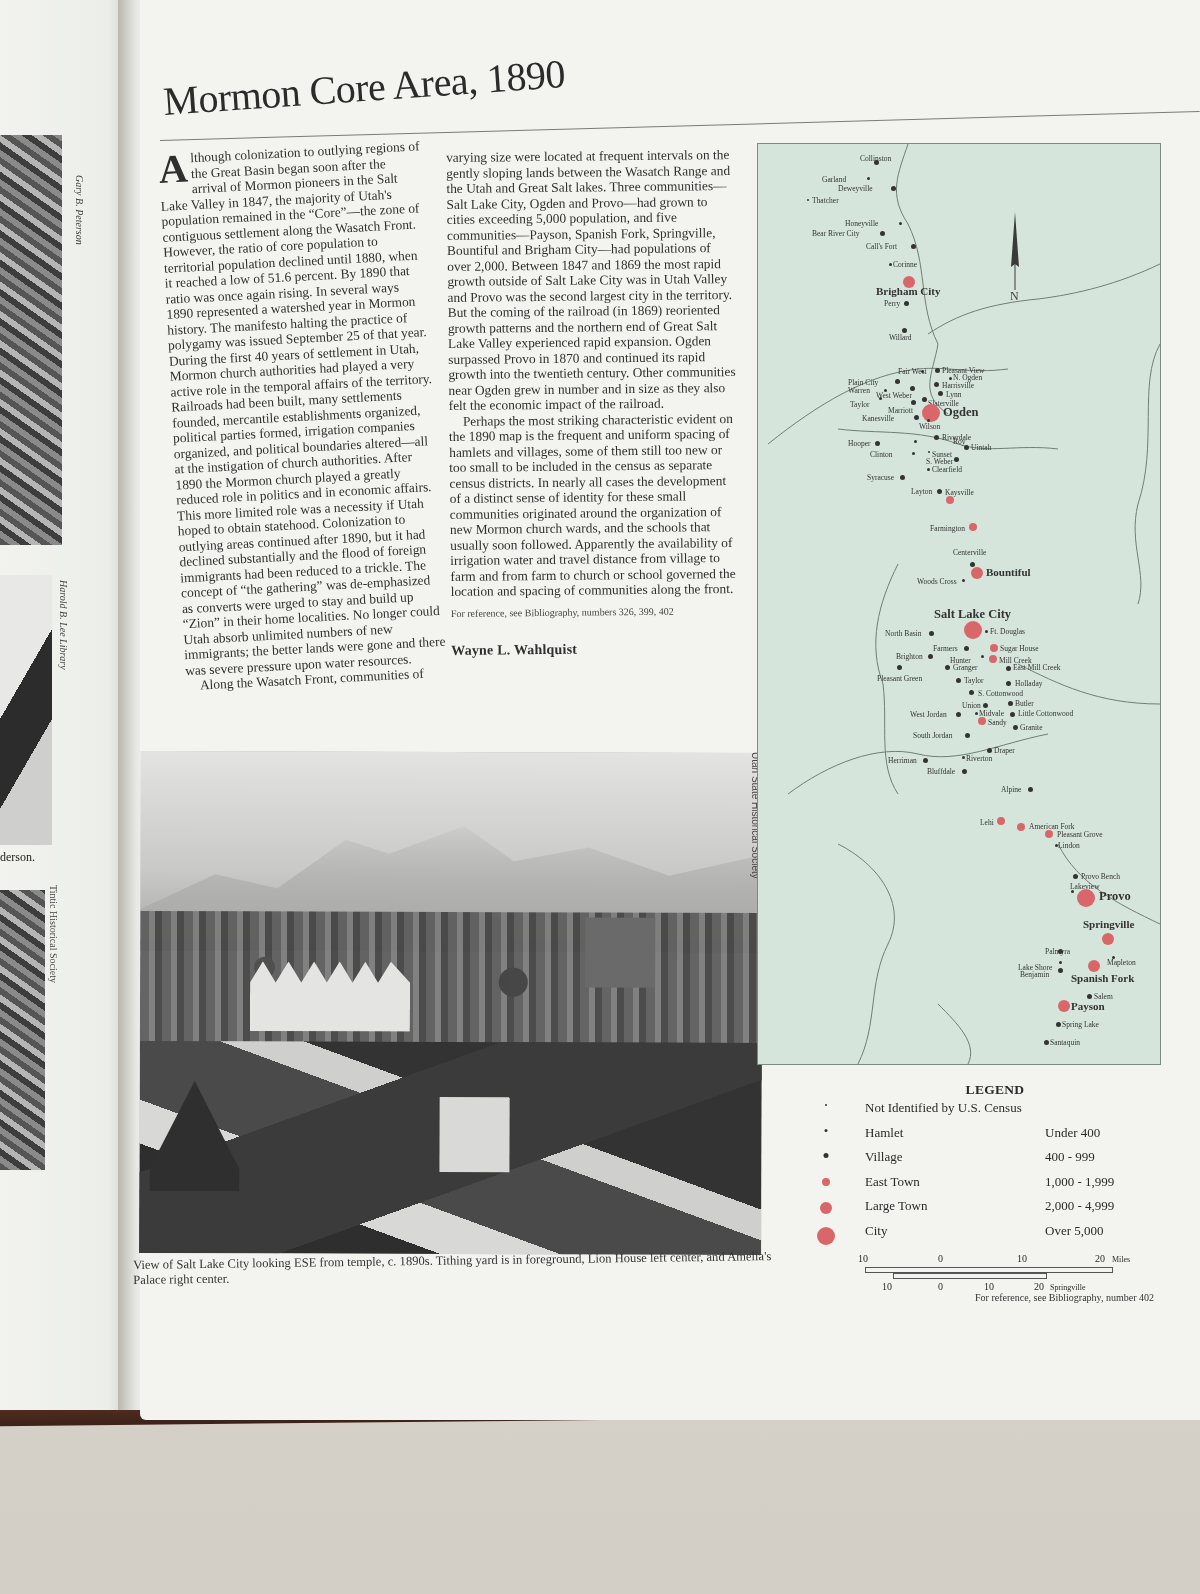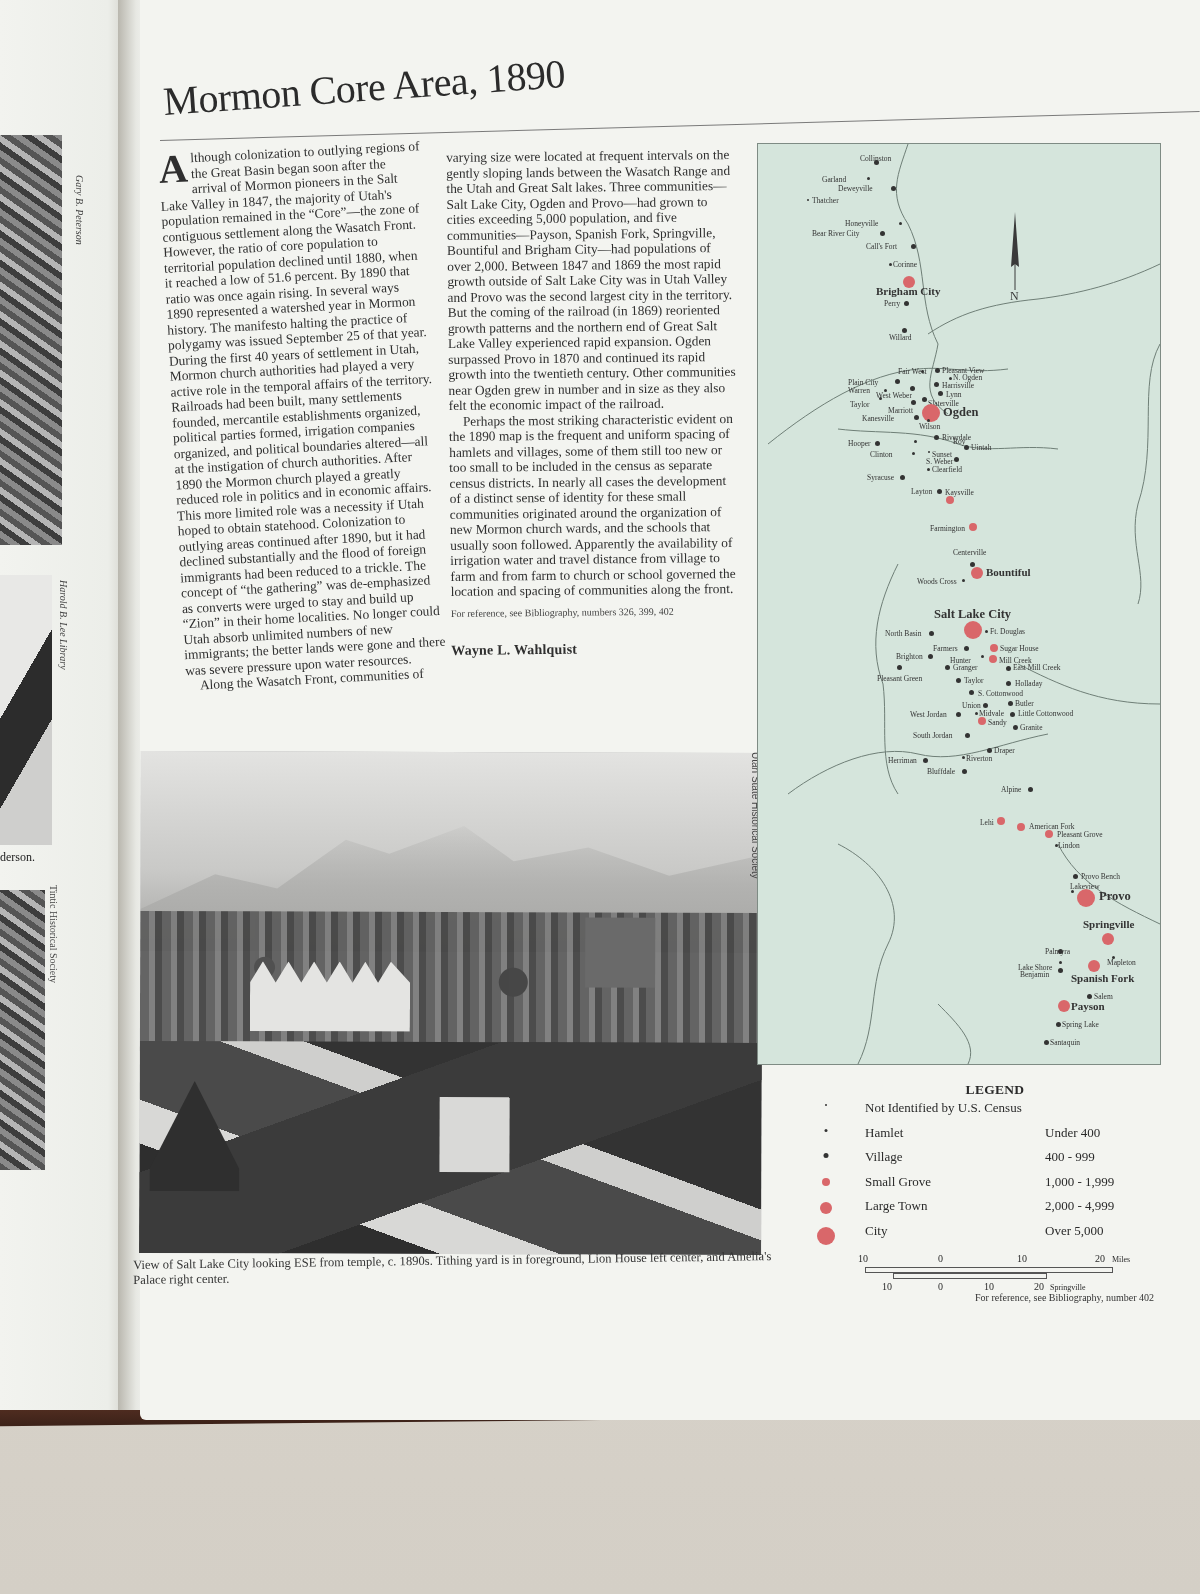--- a/index.html
+++ b/index.html
@@ -356,21 +356,21 @@
         <span class="lbl">Hamlet</span>
         <span class="rng">Under 400</span>
       </div>
       <div class="legend-row">
         <span class="sym dot d-village"></span>
         <span class="lbl">Village</span>
         <span class="rng">400 - 999</span>
       </div>
       <div class="legend-row">
         <span class="sym dot d-small"></span>
-        <span class="lbl">Small Grove</span>
+        <span class="lbl">East Town</span>
         <span class="rng">1,000 - 1,999</span>
       </div>
       <div class="legend-row">
         <span class="sym dot d-large"></span>
         <span class="lbl">Large Town</span>
         <span class="rng">2,000 - 4,999</span>
       </div>
       <div class="legend-row">
         <span class="sym dot d-city"></span>
         <span class="lbl">City</span>

